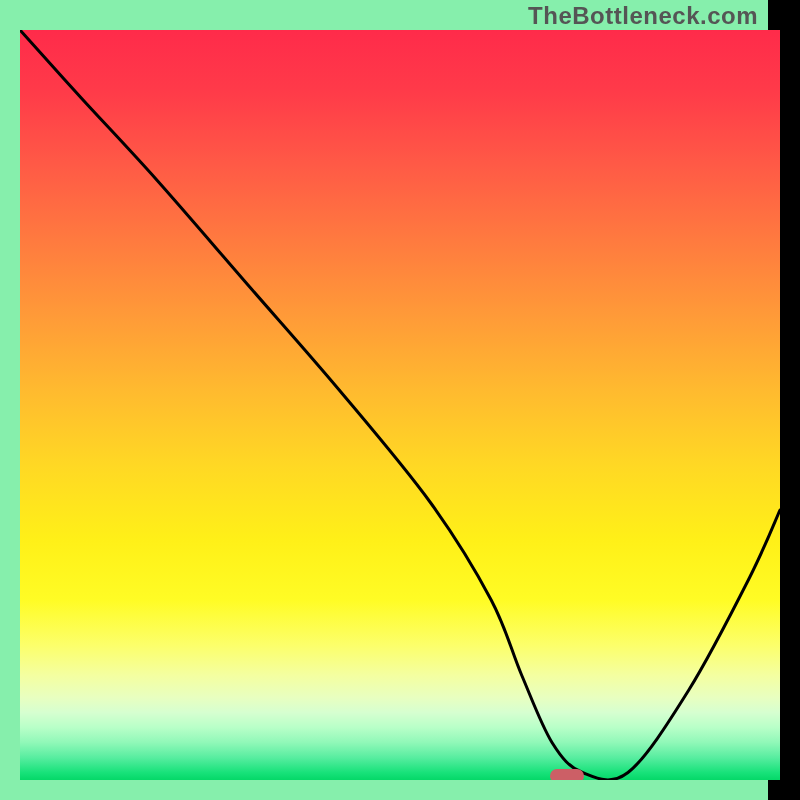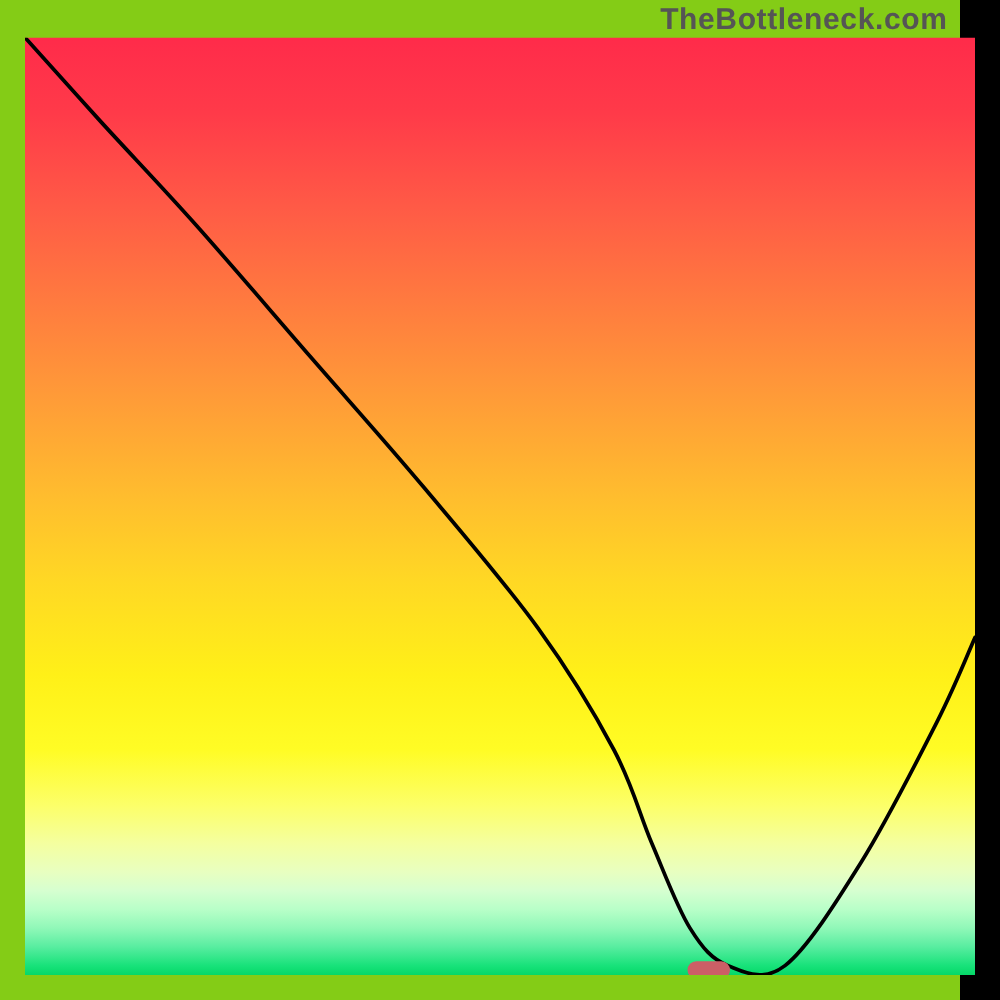--- a/index.html
+++ b/index.html
@@ -8,21 +8,21 @@
     width: 800px;
     height: 800px;
     background: #000;
     overflow: hidden;
     font-family: Arial, Helvetica, sans-serif;
   }
   .frame {
     position: relative;
     width: 768px;
     height: 800px;
-    background: #84cc16;
+    background: #86efac;
   }
   .watermark {
     position: absolute;
     top: 2px;
     right: 10px;
     color: #555;
     font-weight: bold;
     font-size: 24px;
     z-index: 10;
     letter-spacing: 0.5px;

